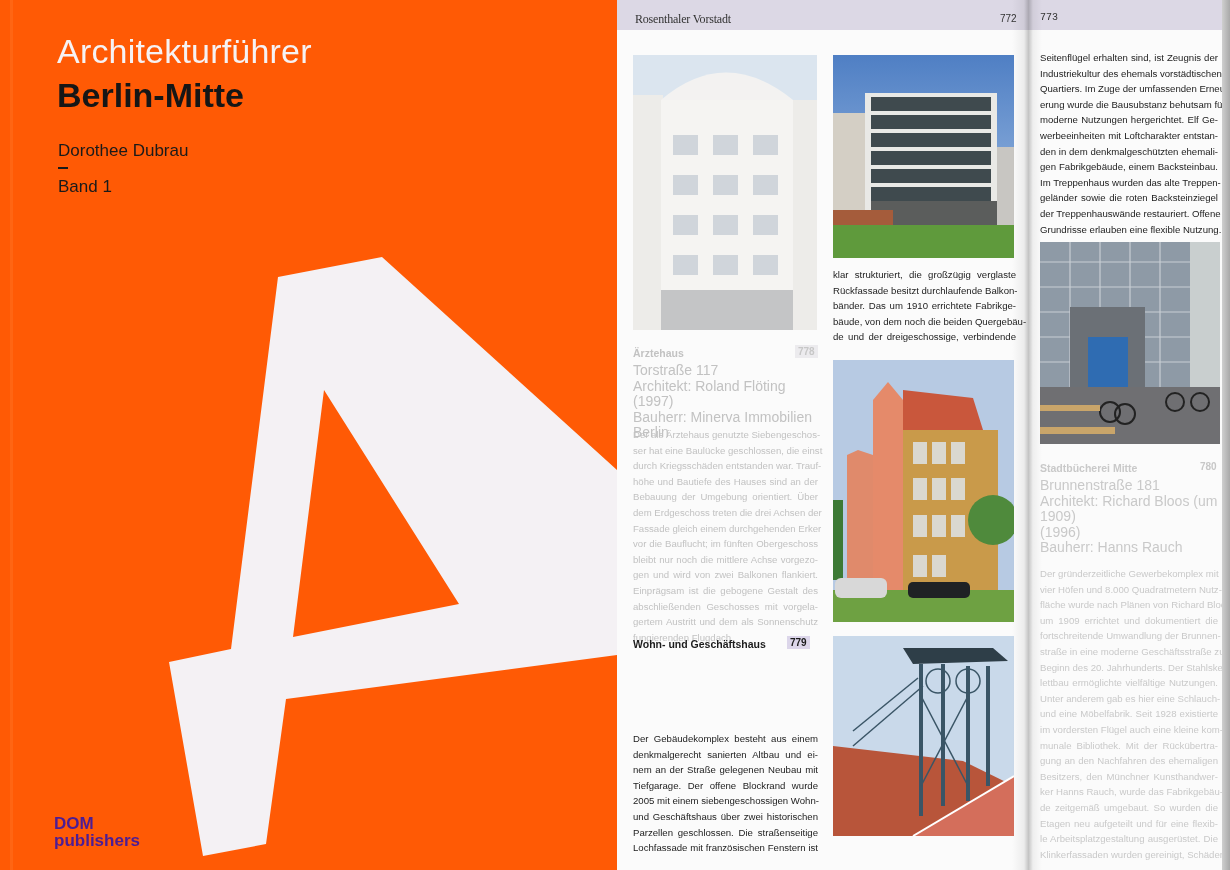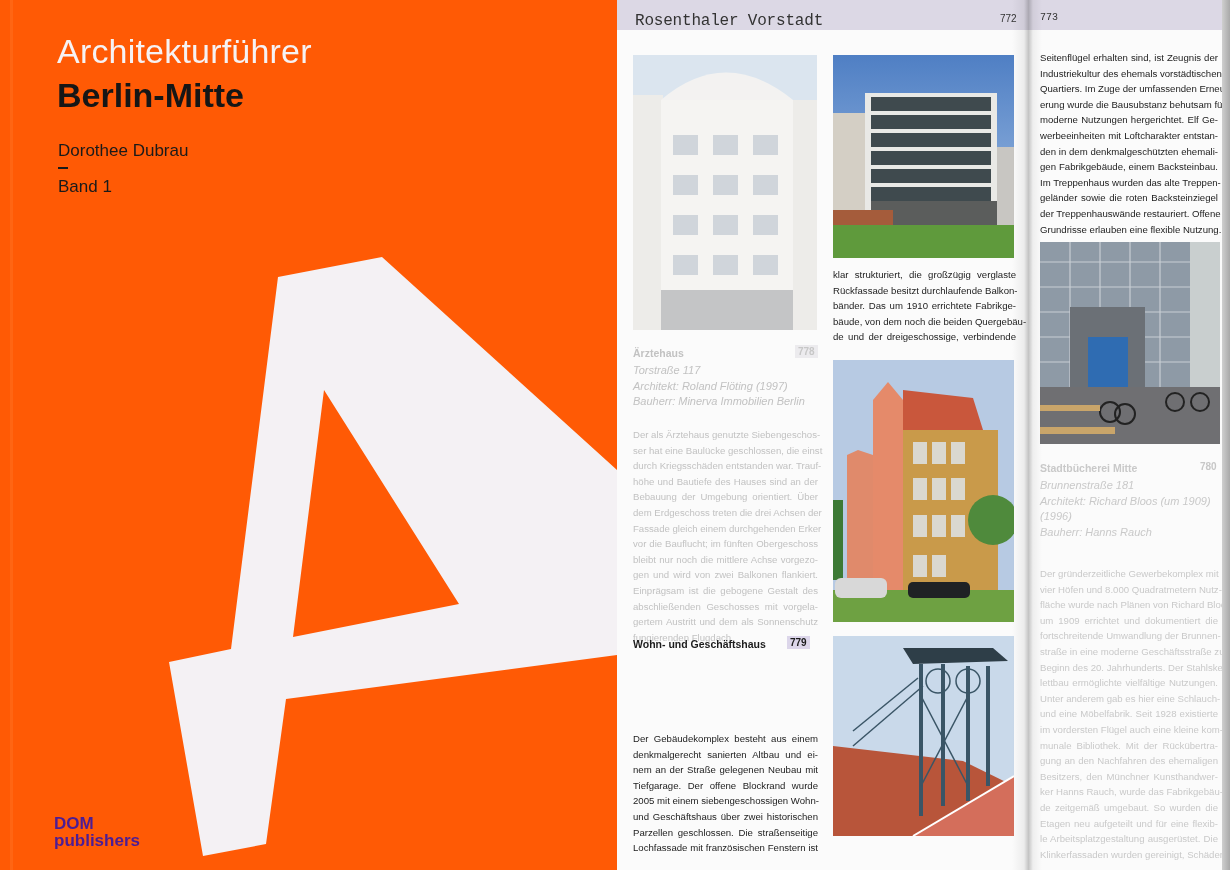--- a/index.html
+++ b/index.html
@@ -49,22 +49,22 @@
   
   .spread {
     position: absolute; left: 617px; top: 0; width: 613px; height: 870px;
     background: #fbfbfb;
   }
   .header-bar {
     position: absolute; left: 0; top: 0; width: 613px; height: 30px;
     background: #dcd8e5;
   }
   .running-head {
-    position: absolute; left: 18px; top: 12px; font-family: Liberation Mono, monospace;
-    font-size: 16px; color: #333; letter-spacing: -.2px;
+    position: absolute; left: 18px; top: 12px; font-family: Liberation Serif, serif;
+    font-size: 12px; color: #333; letter-spacing: -.2px;
   }
   .page-no-left { position: absolute; left: 383px; top: 13px; font-size: 10px; color: #333; font-family: "Liberation Sans", sans-serif; }
   .page-no-right { position: absolute; left: 423px; top: 12px; font-size: 10px; color: #333; font-family: Liberation Mono, monospace; }
   .gutter {
     position: absolute; left: 395px; top: 0; width: 30px; height: 870px;
     background: linear-gradient(to right, rgba(0,0,0,0) 0%, rgba(0,0,0,.06) 40%, rgba(0,0,0,.22) 55%, rgba(0,0,0,.05) 70%, rgba(0,0,0,0) 100%);
     pointer-events: none;
   }
   .right-edge {
     position: absolute; left: 605px; top: 0; width: 8px; height: 870px;
@@ -72,21 +72,21 @@
   }
 
   .photo { position: absolute; overflow: hidden; }
   .photo svg { width: 100%; height: 100%; display: block; }
 
   .entry-head { position: absolute; font-family: "Liberation Sans", sans-serif; font-weight: bold; font-size: 10.5px; }
   .entry-num {
     position: absolute; font-family: "Liberation Sans", sans-serif; font-weight: bold; font-size: 10px;
     padding: 1px 3px; background: #dcd6ea;
   }
-  .meta { position: absolute; font-family: "Liberation Sans", sans-serif; font-style: italic; font-size: 11px; line-height: 15.6px; }
+  .meta { position: absolute; font-family: "Liberation Sans", sans-serif; font-size: 14px; line-height: 15.6px; }
   .body-text {
     position: absolute; font-family: "Liberation Sans", sans-serif; font-size: 9.6px; line-height: 15.6px;
     text-align: justify; text-align-last: justify;
   }
   .body-text .ln { display: block; text-align: justify; text-align-last: justify; white-space: nowrap; }
   .body-text .ln.last { text-align-last: left; }
 
   .faded { color: #c2c2c2; }
   .faded-num { background: #ecebee; color: #c7c7c7; }
   .dark { color: #1c1c1c; }

